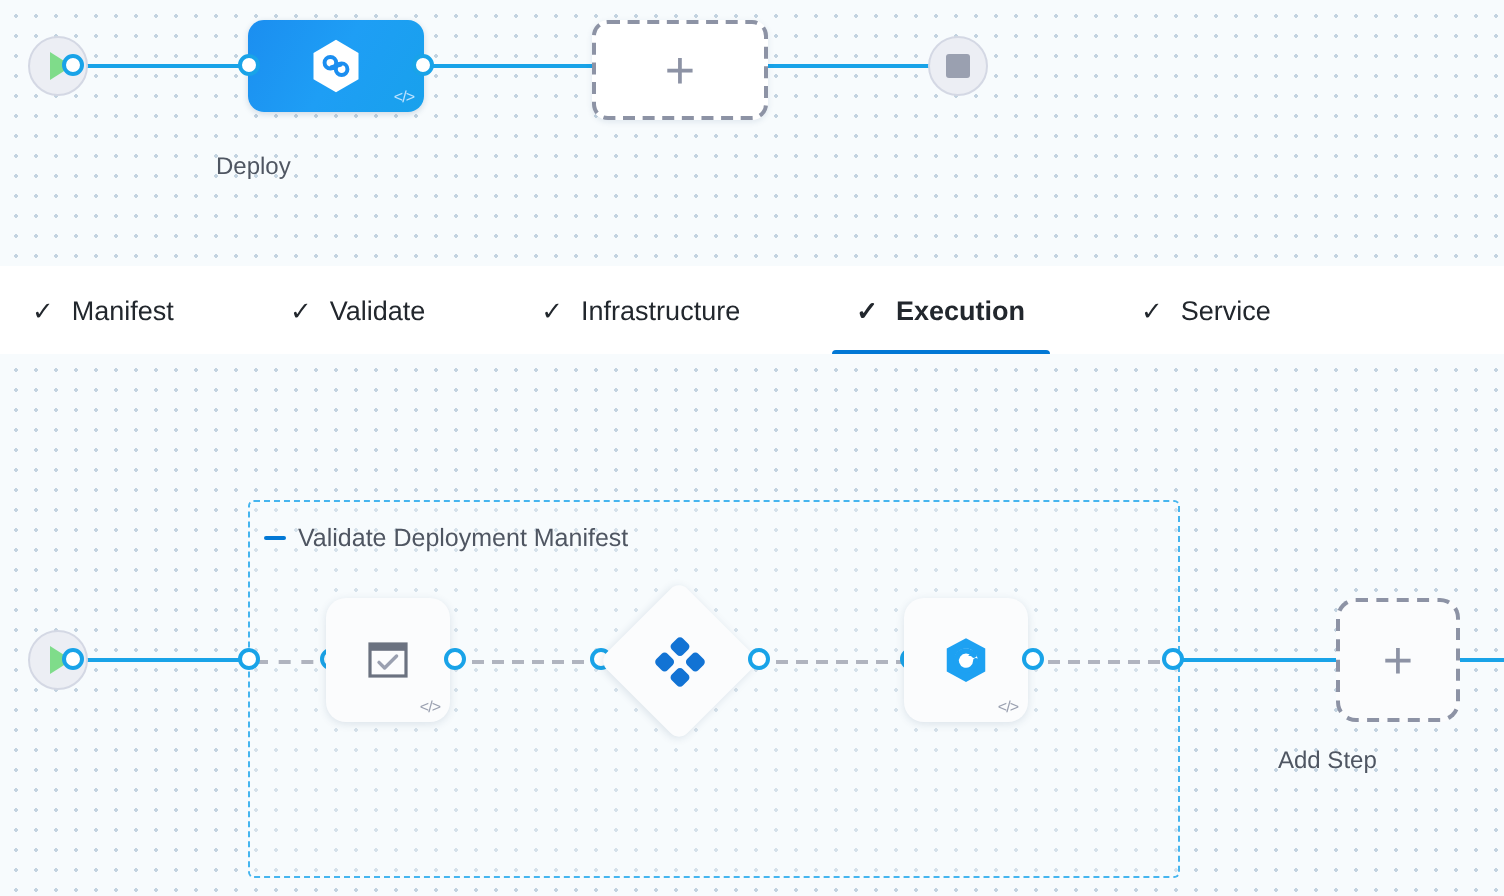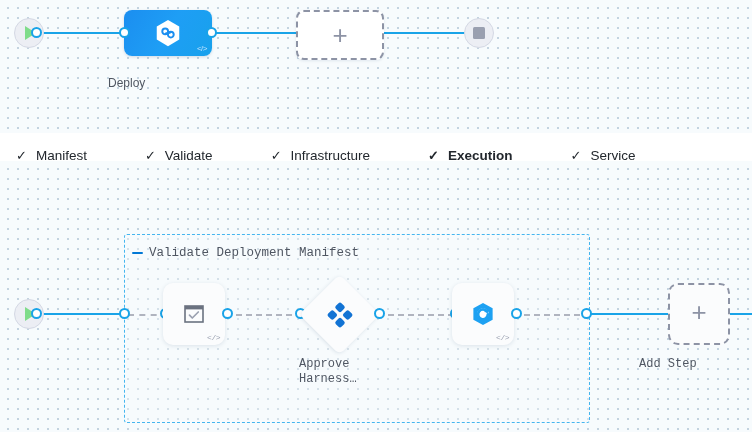--- a/index.html
+++ b/index.html
@@ -13,21 +13,21 @@
   
   .canvas{
     position:absolute;left:0;width:752px;
     background-color:#f7fbfd;
     background-image:radial-gradient(#c3d3e0 0.9px, transparent 1px);
     background-size:10px 10px;
     background-position:3px 3px;
     overflow:hidden;
   }
   #stage-canvas{top:0;height:133px;}
-  #exec-canvas{top:161px;height:271px;font-family:Liberation Mono, monospace;}
+  #exec-canvas{top:177px;height:271px;}
 
   
   .tabbar{
     position:absolute;left:0;top:133px;width:752px;height:44px;
     background:#ffffff;
     border-bottom:1px solid #e4e9ef;
     display:flex;align-items:center;
   }
   .tab{
     display:flex;align-items:center;gap:9px;
@@ -229,21 +229,20 @@
       <svg width="30" height="30" viewBox="0 0 32 32">
         <g transform="rotate(45 16 16)">
           <rect x="6" y="6" width="8.4" height="8.4" rx="2.2" fill="#1273d4"></rect>
           <rect x="17.6" y="6" width="8.4" height="8.4" rx="2.2" fill="#1273d4"></rect>
           <rect x="6" y="17.6" width="8.4" height="8.4" rx="2.2" fill="#1273d4"></rect>
           <rect x="17.6" y="17.6" width="8.4" height="8.4" rx="2.2" fill="#1273d4"></rect>
         </g>
       </svg>
     </div>
     <div class="port" style="left:374px;top:147px;"></div>
-    <div class="nodelabel" style="left:299px;top:196px;width:82px;">Approve Harness…</div>
 
     <div class="port" style="left:450px;top:147px;"></div>
     <div class="step-card" style="left:452px;top:122px;">
       <svg width="28" height="28" viewBox="0 0 32 32">
         <path d="M16 3.5 L27 9.4 L27 22.6 L16 28.5 L5 22.6 L5 9.4 Z" fill="#1da1f2"></path>
         <circle cx="16" cy="16" r="6.6" fill="#ffffff"></circle>
         <path d="M20.6 13.2 a5.6 5.6 0 1 0 1.0 3.2" fill="none" stroke="#1da1f2" stroke-width="3.1" stroke-linecap="round"></path>
         <path d="M21.6 9.4 L21.9 14.2 L17.2 13.6 Z" fill="#1da1f2"></path>
       </svg>
       <span class="code-badge" style="color:#9aa0b0;">&lt;/&gt;</span>

